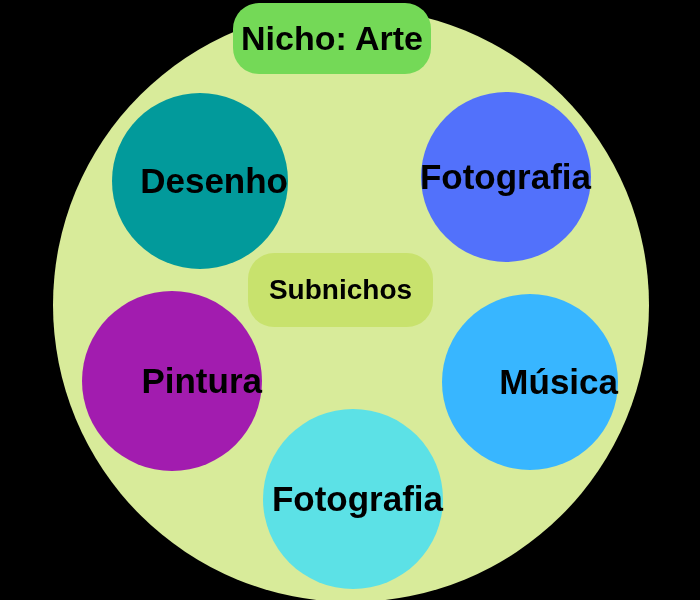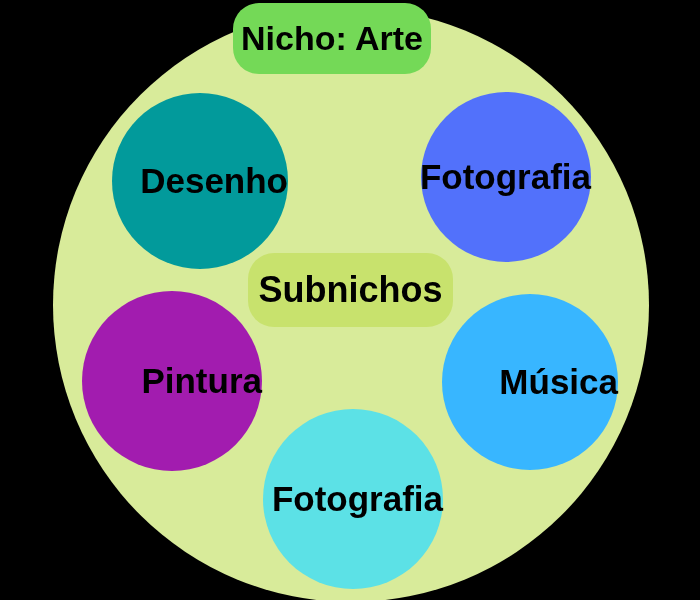--- a/index.html
+++ b/index.html
@@ -36,23 +36,23 @@
   .badge-nicho {
     left: 233px;
     top: 3px;
     width: 198px;
     height: 71px;
     font-size: 34px;
   }
   .badge-sub {
     left: 248px;
     top: 253px;
-    width: 205px;
+    width: 185px;
     height: 74px;
-    font-size: 36px;
+    font-size: 28px;
   }
   .node {
     position: absolute;
     border-radius: 50%;
     display: flex;
     align-items: center;
     justify-content: flex-end;
     color: #000000;
     font-weight: bold;
     font-size: 35px;

